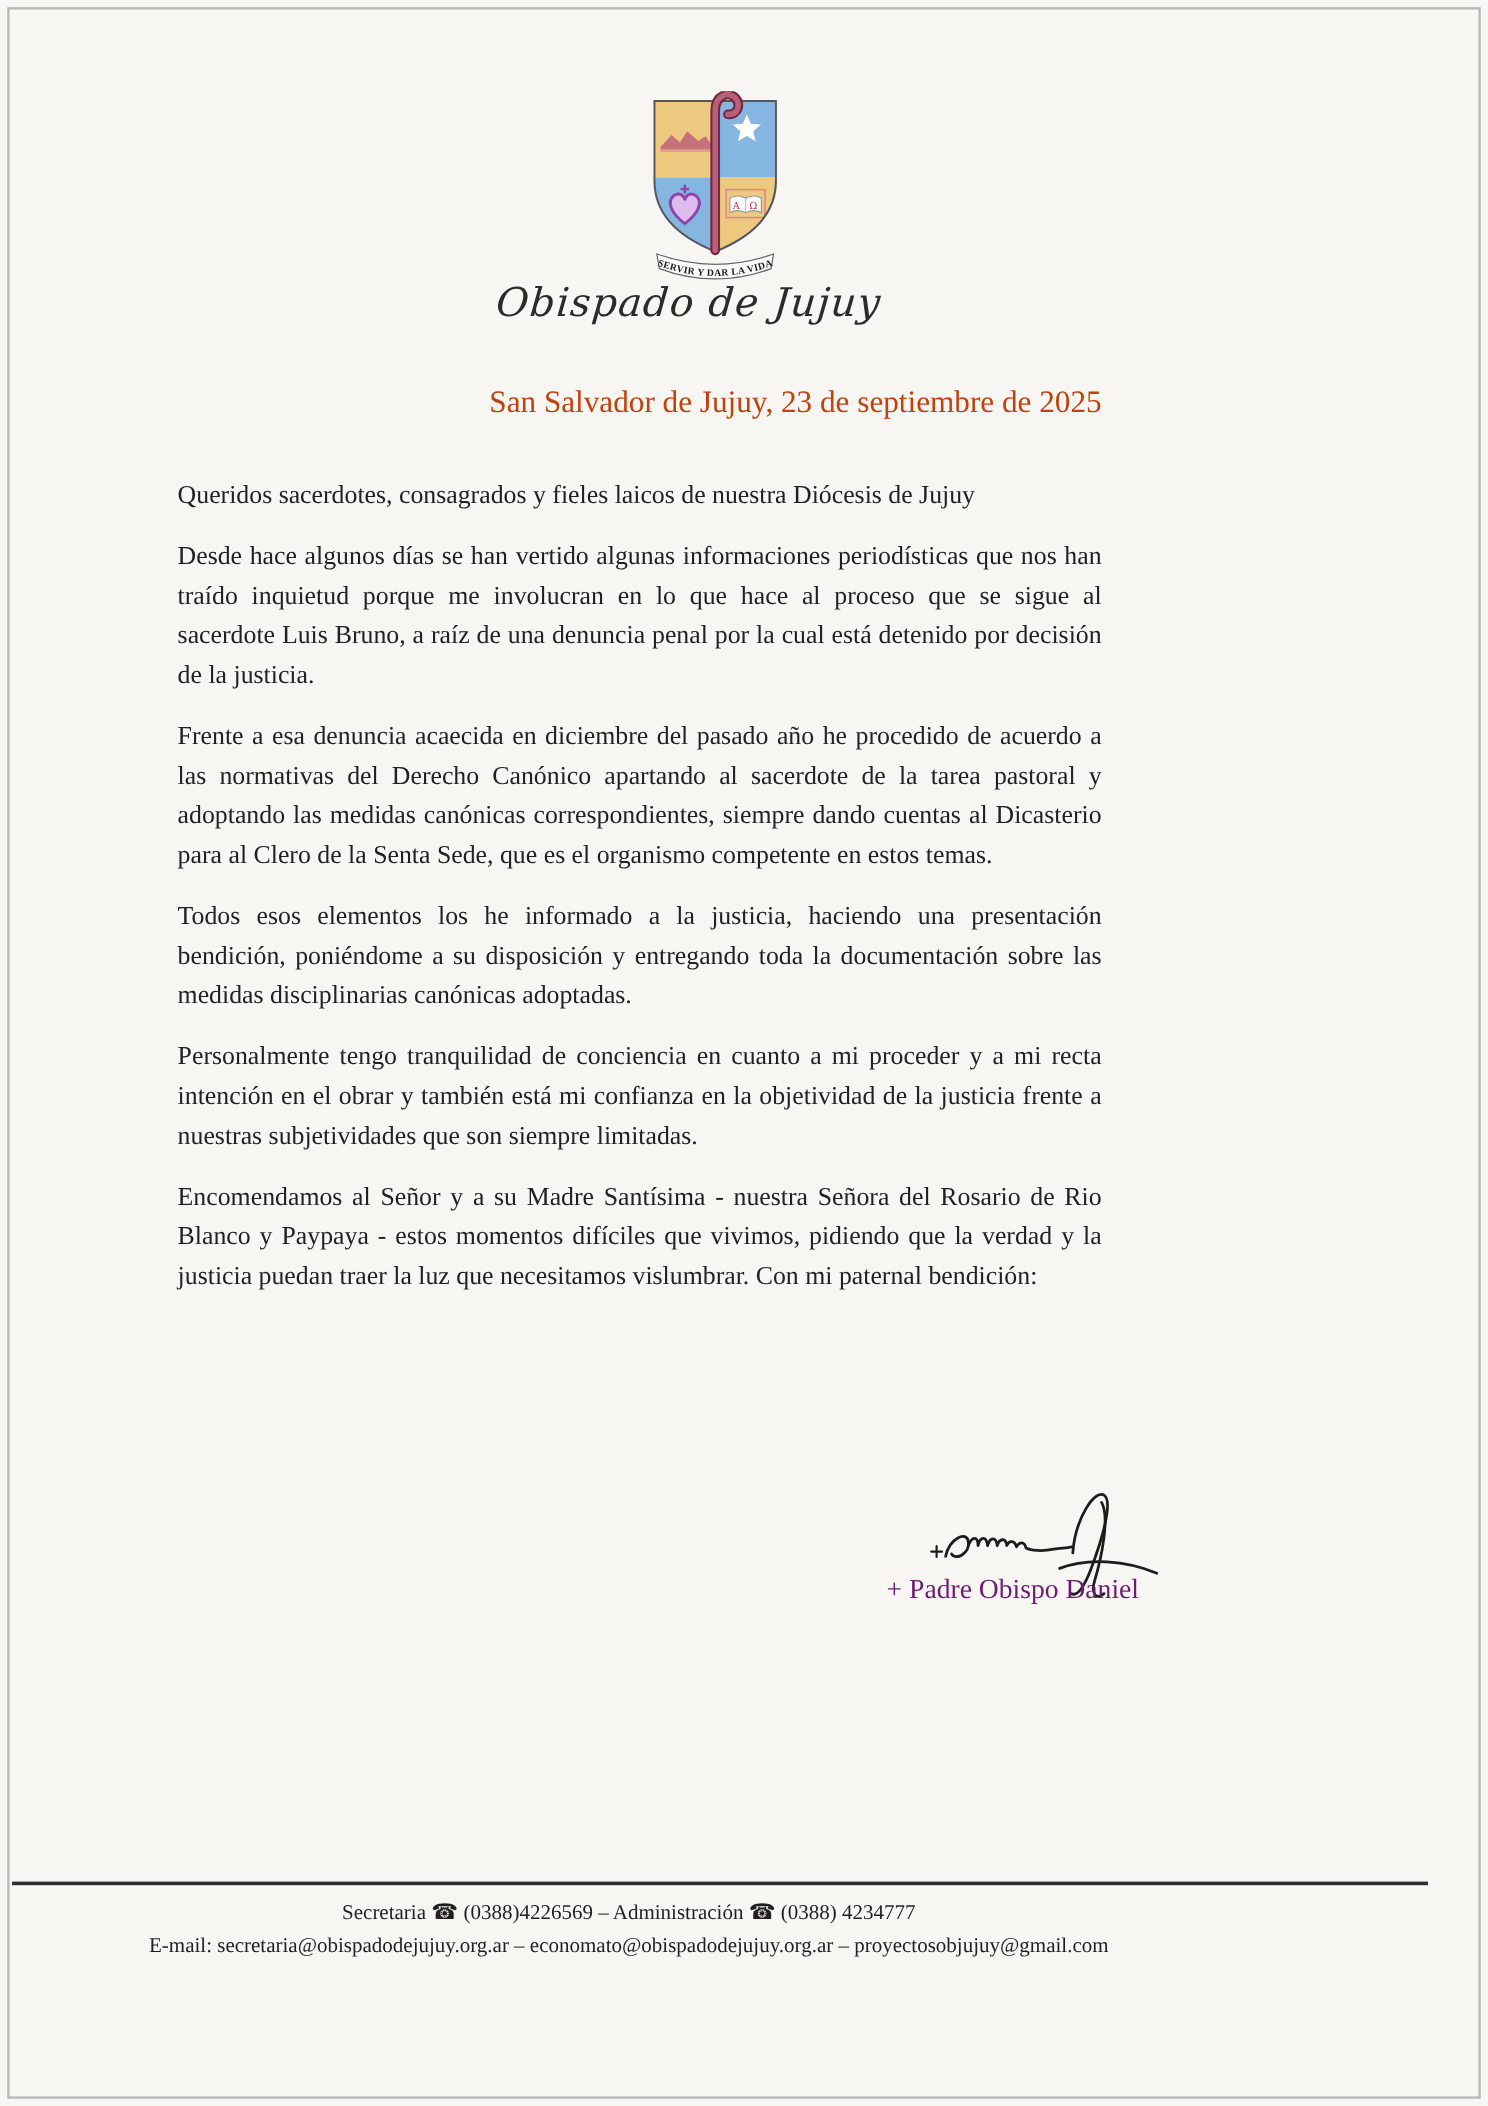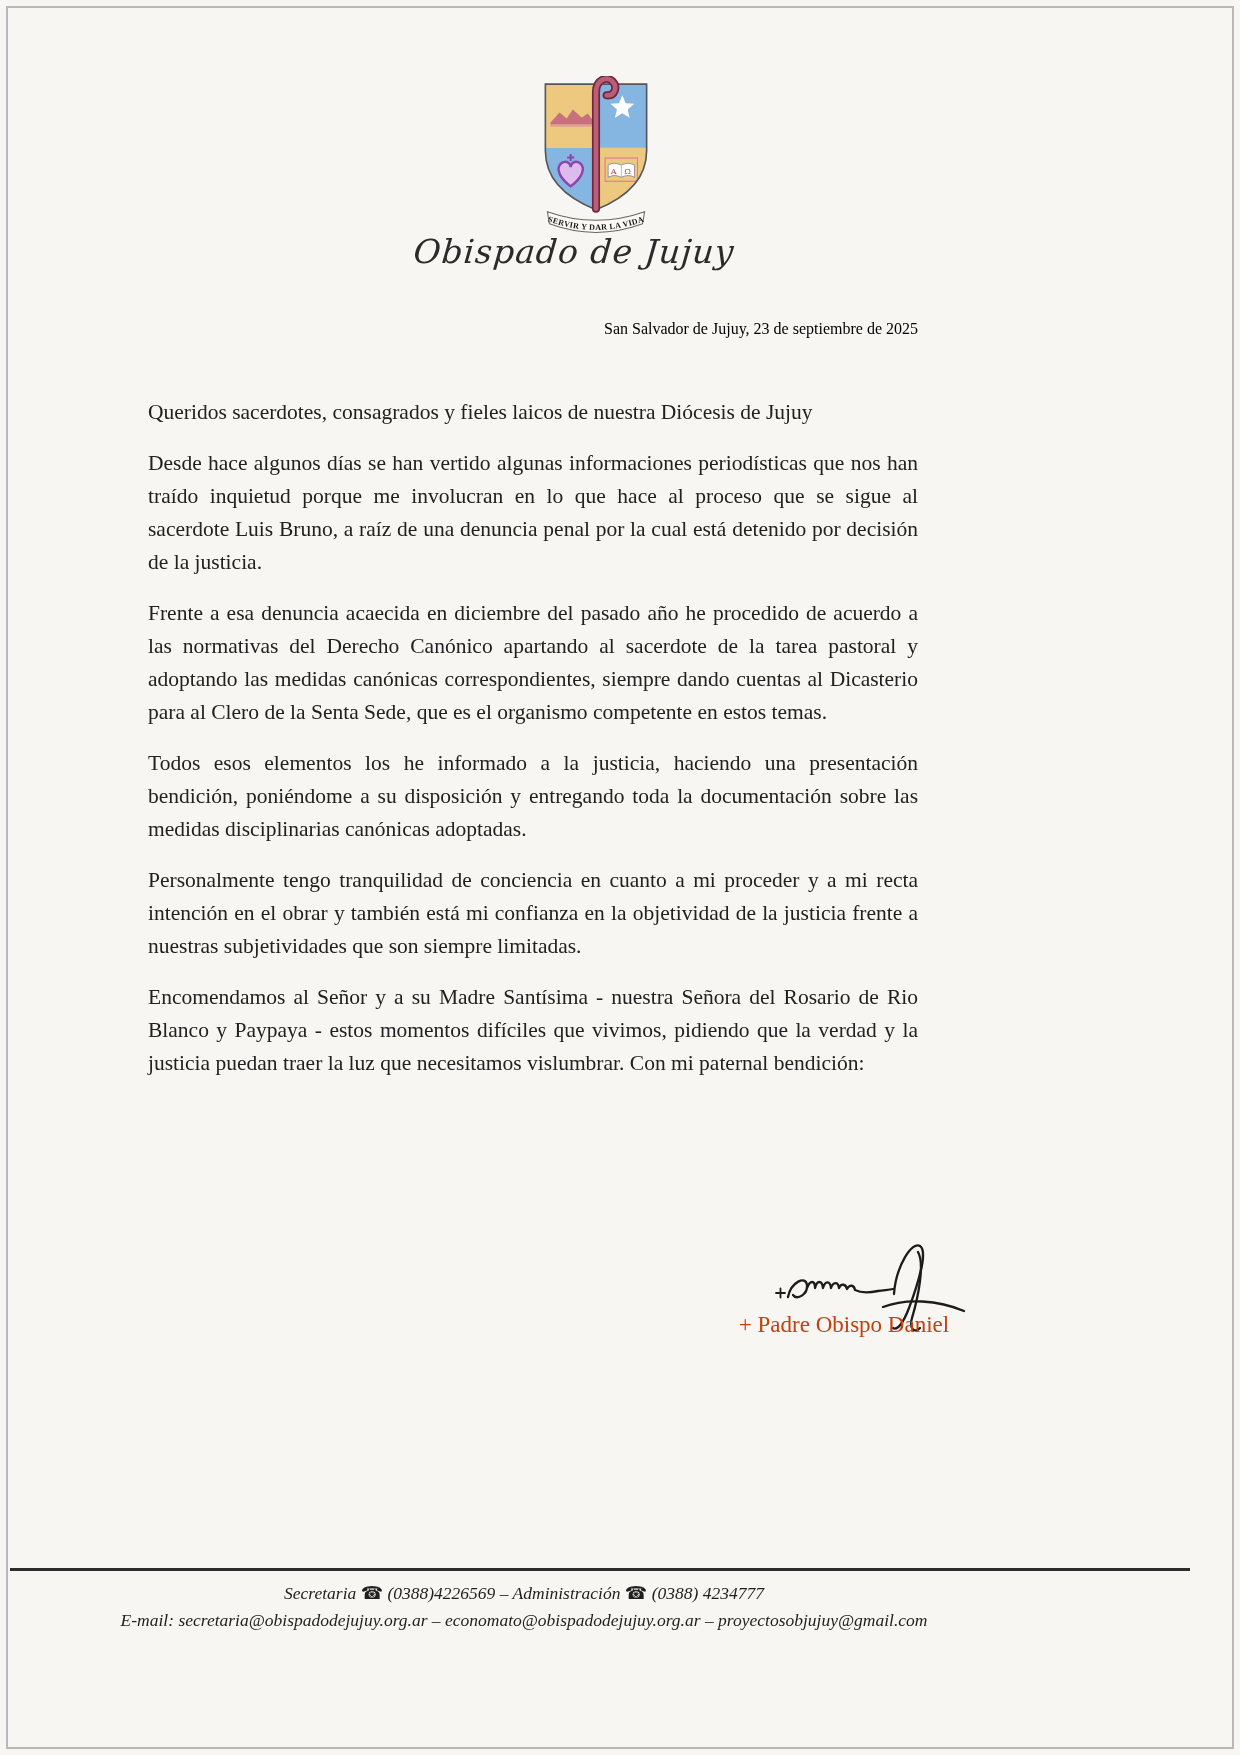--- a/index.html
+++ b/index.html
@@ -8,28 +8,28 @@
     background:#f7f6f2;color:#242424;overflow:hidden;
     font-family:"Liberation Serif", serif;
   }
   .frame{position:absolute;inset:6px;border:2px solid #b9b9bd;pointer-events:none;}
   .crest{position:absolute;left:538px;top:76px;width:116px;height:162px;}
   .org-script{
     position:absolute;left:398px;top:232px;width:352px;text-align:center;
     font-family:"DejaVu Serif", serif;font-style:italic;font-size:33px;
     letter-spacing:1px;color:#2b2b2b;transform:skewX(-5deg);
   }
-  .dateline{position:absolute;left:148px;top:320px;width:770px;text-align:right;font-size:16px;color:#000000;}
+  .dateline{position:absolute;left:148px;top:320px;width:770px;text-align:right;font-size:26px;color:#c2410c;}
   .letter-body{position:absolute;left:148px;top:396px;width:770px;font-size:21.5px;line-height:33px;text-align:justify;color:#212121;}
   .letter-body p{margin:0 0 18px 0;}
   .letter-body p.greeting{text-align:left;}
   .sig-svg{position:absolute;left:766px;top:1236px;}
-  .sig-name{position:absolute;left:716px;top:1312px;width:256px;text-align:center;font-size:23px;color:#c2410c;}
+  .sig-name{position:absolute;left:716px;top:1312px;width:256px;text-align:center;font-size:23px;color:#701a75;}
   .footer-rule{position:absolute;left:10px;top:1568px;width:1180px;height:3px;background:#2d2d2d;}
-  .footer-block{position:absolute;left:0;top:1580px;width:1048px;text-align:center;font-size:17.5px;line-height:26.5px;color:#1f1f1f;font-style:italic;}
+  .footer-block{position:absolute;left:0;top:1580px;width:1048px;text-align:center;font-size:17.5px;line-height:26.5px;color:#1f1f1f;}
   .phone-glyph{font-family:"DejaVu Sans", sans-serif;font-size:18px;}
 </style>
 </head>
 <body>
 
 <div class="page">
   <div class="frame"></div>
 
   <div class="crest">
     <svg width="116" height="162" viewBox="0 0 112 160">

